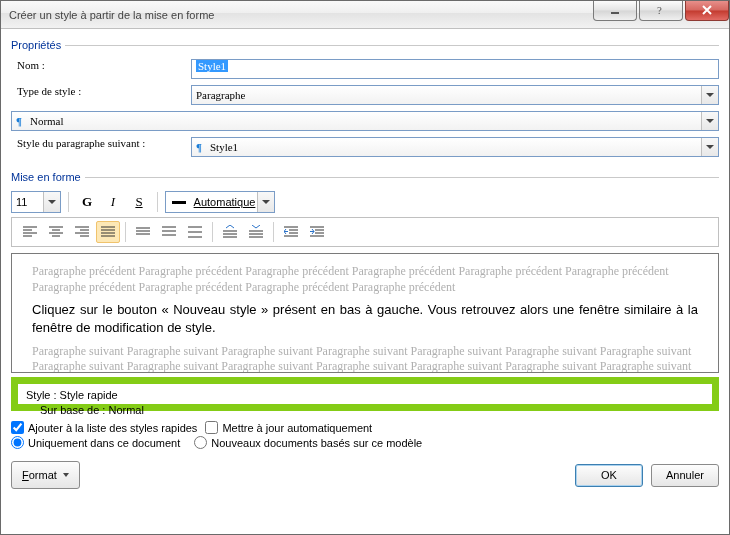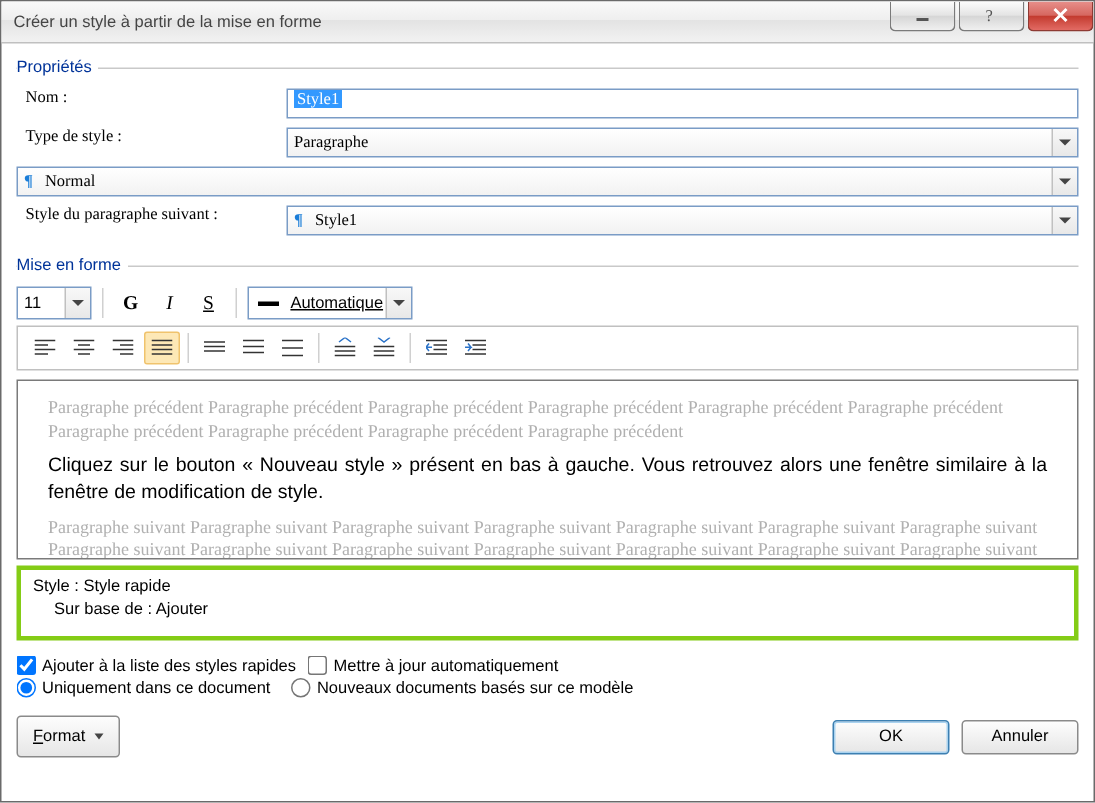--- a/index.html
+++ b/index.html
@@ -112,21 +112,21 @@
     border:1px solid #7a7a7a; height:120px; padding:8px 20px;
     overflow:hidden; font-family:"Times New Roman",serif;
   }
   .preview .grey { color:#b0b0b0; font-size:12px; line-height:1.3; margin:2px 0; }
   .preview .main {
     font-family:"Segoe UI",Tahoma,sans-serif; color:#000;
     font-size:13px; line-height:1.4; margin:6px 0; text-align:justify;
   }
 
   .stylesummary {
-    border:3px solid #84cc16; height:50px;
+    border:7px solid #84cc16; height:34px;
     padding:4px 8px; margin-top:4px; line-height:1.4;
   }
   .stylesummary .l2 { padding-left:14px; }
 
   
   .chkrow { display:flex; align-items:center; gap:8px; margin:10px 0 2px 0; }
   .chkrow label, .radiorow label { display:flex; align-items:center; gap:4px; }
   .radiorow { display:flex; align-items:center; gap:14px; margin:2px 0 12px 0; }
 
   .footer { display:flex; align-items:center; }
@@ -135,21 +135,21 @@
     background:linear-gradient(to bottom,#fdfdfd,#e6e6e6);
     display:flex; align-items:center; gap:4px;
   }
   .formatbtn .ua { text-decoration:underline; }
   .formatbtn::after {
     content:""; border-left:3px solid transparent; border-right:3px solid transparent;
     border-top:4px solid #444; margin-left:2px;
   }
 
   .dlgbtn {
-    width:78px; height:23px; border:1px solid #8a8a8a; border-radius:3px;
+    width:68px; height:23px; border:1px solid #8a8a8a; border-radius:3px;
     background:linear-gradient(to bottom,#fdfdfd,#e6e6e6);
     display:flex; align-items:center; justify-content:center; margin-left:8px;
   }
   .dlgbtn.default { border-color:#3c7fb1; box-shadow:inset 0 0 0 1px #a9d2ef; }
 
   input[type=checkbox], input[type=radio] { margin:0; }
 </style>
 </head>
 <body>
 
@@ -359,21 +359,21 @@
       </div>
 
       <div class="preview">
         <p class="grey">Paragraphe précédent Paragraphe précédent Paragraphe précédent Paragraphe précédent Paragraphe précédent Paragraphe précédent Paragraphe précédent Paragraphe précédent Paragraphe précédent Paragraphe précédent</p>
         <p class="main">Cliquez sur le bouton « Nouveau style » présent en bas à gauche. Vous retrouvez alors une fenêtre similaire à la fenêtre de modification de style.</p>
         <p class="grey">Paragraphe suivant Paragraphe suivant Paragraphe suivant Paragraphe suivant Paragraphe suivant Paragraphe suivant Paragraphe suivant Paragraphe suivant Paragraphe suivant Paragraphe suivant Paragraphe suivant Paragraphe suivant Paragraphe suivant Paragraphe suivant Paragraphe suivant Paragraphe suivant Paragraphe suivant Paragraphe suivant Paragraphe suivant Paragraphe suivant Paragraphe suivant Paragraphe suivant Paragraphe suivant Paragraphe suivant</p>
       </div>
 
       <div class="stylesummary">
         <div>Style : Style rapide</div>
-        <div class="l2">Sur base de : Ajouter</div>
+        <div class="l2">Sur base de : Normal</div>
       </div>
     </fieldset>
 
     <div class="chkrow">
       <label>
         <input type="checkbox" checked="" style="">
         <span>Ajouter à la liste des styles rapides</span>
       </label>
       <label>
         <input type="checkbox" style="">

